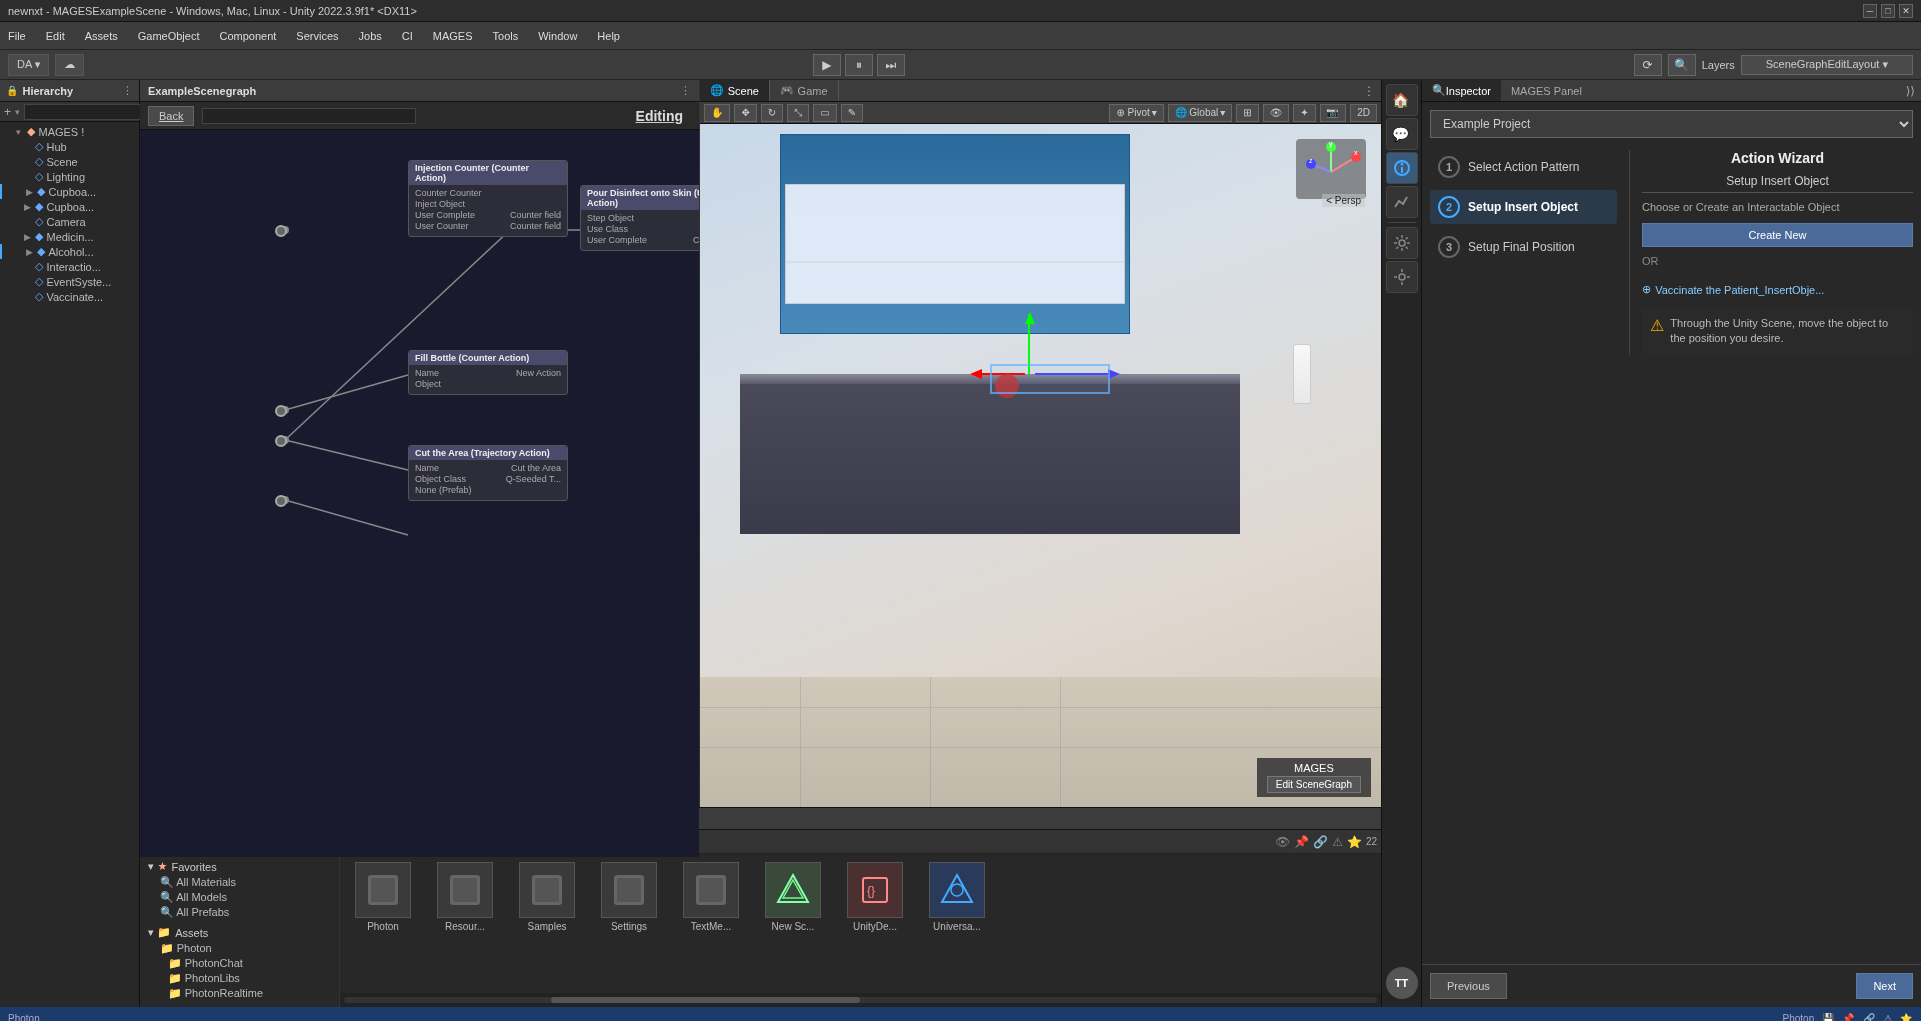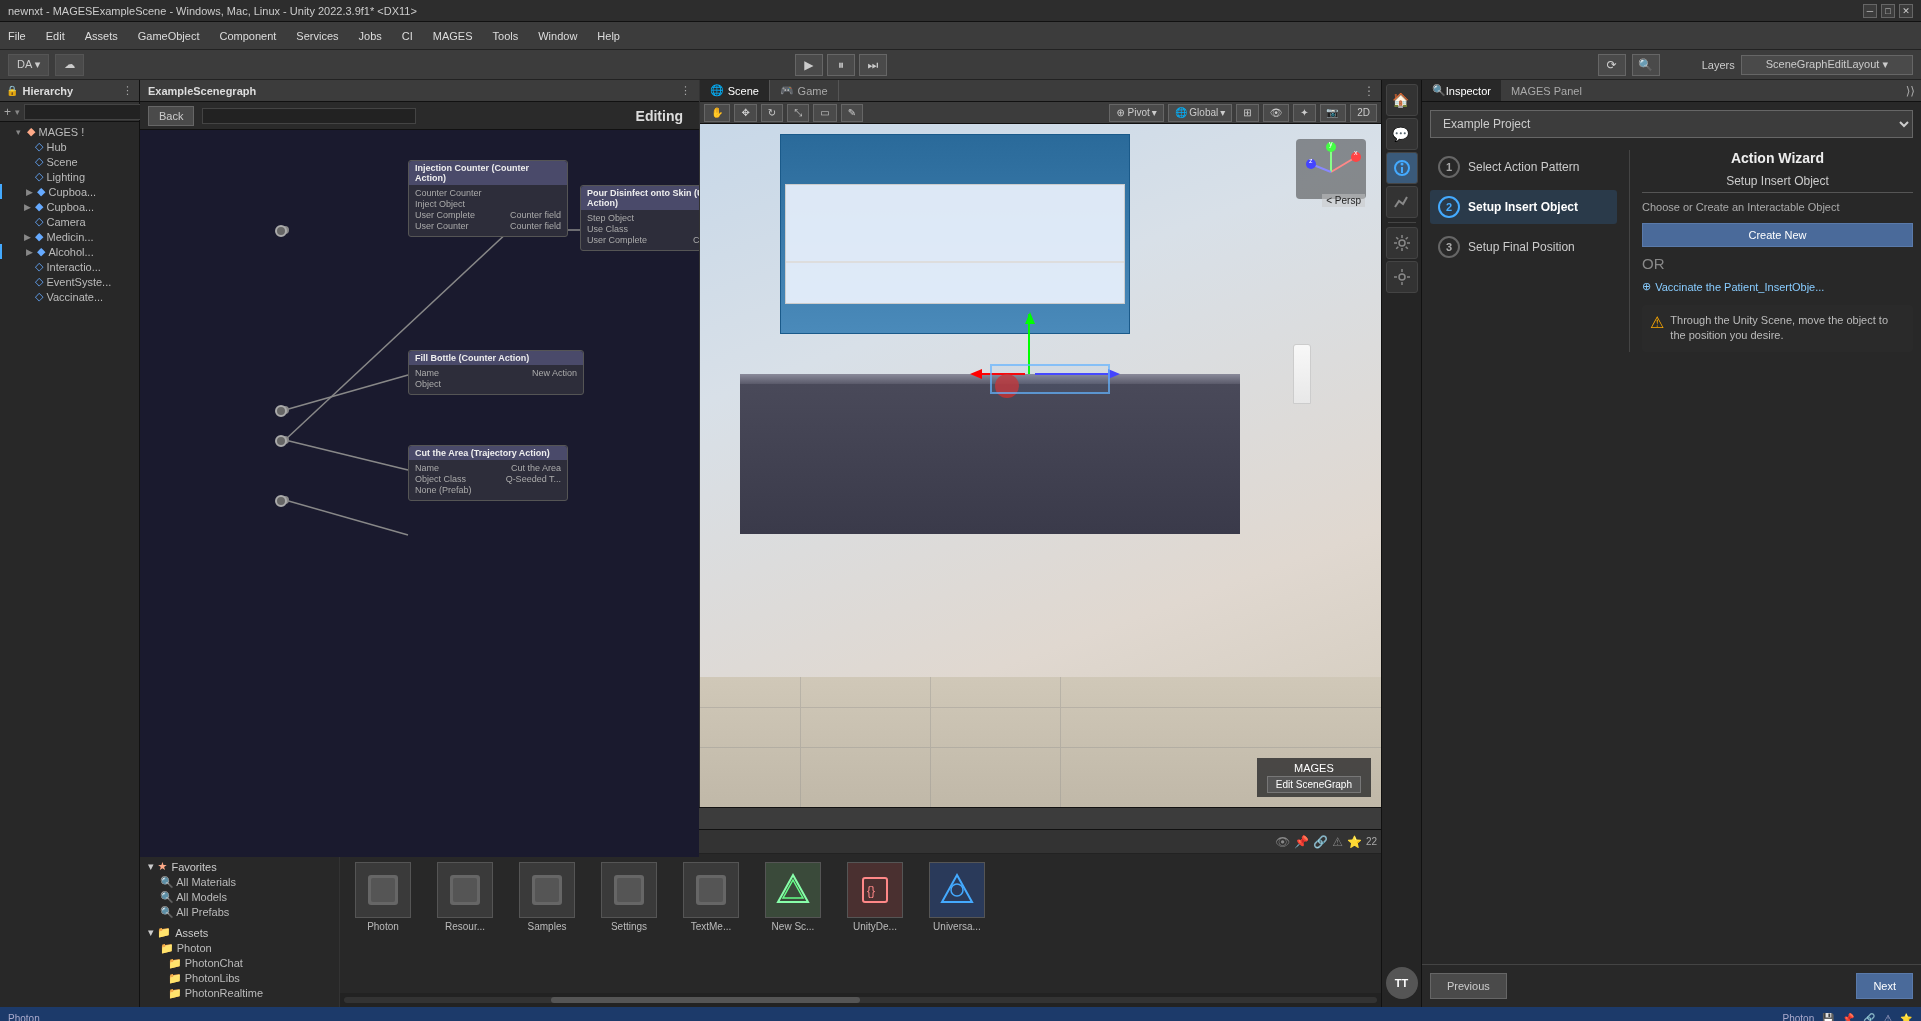--- a/index.html
+++ b/index.html
@@ -489,22 +489,22 @@
       color: #fff;
       padding: 4px 10px;
       font-size: 11px;
       cursor: pointer;
       width: 100%;
       height: 24px;
       margin-bottom: 8px;
     }
     .or-label {
       color: #888;
-      font-size: 15px;
-      margin-bottom: 8px;
+      font-size: 11px;
+      margin-bottom: 16px;
     }
     .vaccinate-item {
       display: flex;
       align-items: center;
       gap: 4px;
       font-size: 11px;
       color: #8cf;
       margin-bottom: 12px;
       cursor: pointer;
     }
@@ -711,21 +711,21 @@
       <span>⏭</span>
     </div>
   </div>
   <div class="toolbar-right">
     <div class="play-btn">
       <span>⟳</span>
     </div>
     <div class="play-btn">
       <span>🔍</span>
     </div>
-    <span style="color:#ccc;font-size:11px;margin-left:36px;">Layers</span>
+    <span style="color:#ccc;font-size:11px;">Layers</span>
     <button class="layers-dropdown">SceneGraphEditLayout ▾</button>
   </div>
 </div>
 
 <div class="main-layout">
 
   <div class="hierarchy-panel">
     <div class="panel-header">
       <span style="font-size:10px;">🔒</span>
       <span class="panel-header-title">Hierarchy</span>
@@ -803,21 +803,21 @@
   <div class="center-area">
 
     <div style="display:flex;flex:1;min-height:0;">
 
       <div class="scene-graph-left">
         <div class="scene-graph-header">
           <span style="font-weight:bold;color:#ddd;">ExampleScenegraph</span>
           <span style="margin-left:auto;cursor:pointer;color:#aaa;">⋮</span>
         </div>
 
-        <div style="position:relative;height:28px;background:#2a2a2a;border-bottom:1px solid #111;display:flex;align-items:center;padding:0 8px;gap:8px;">
+        <div style="position:relative;height:28px;background:#2a2a2a;border-bottom:1px solid #111;display:flex;align-items:center;padding:0 8px;gap:8px;text-decoration:underline;">
           <button class="back-btn">Back</button>
           <input type="text" class="hierarchy-search" style="width: 80px;">
           <span style="flex:1;"></span>
           <span style="font-size:14px;font-weight:bold;color:#ddd;padding-right:8px;">Editing</span>
         </div>
 
         <div class="node-canvas">
           <svg class="node-connections">
             <line x1="370" y1="100" x2="440" y2="100" stroke="#888" stroke-width="1.5"></line>
             <line x1="370" y1="100" x2="145" y2="310" stroke="#888" stroke-width="1.5"></line>
@@ -859,21 +859,21 @@
             <div class="node-field">
                 <span>Use Class</span>
                 <span></span>
               </div>
             <div class="node-field">
                 <span>User Complete</span>
                 <span>Custom field</span>
               </div>
           </div>
 
-          <div class="node-box" style="left:268px;top:220px;width:176px;">
+          <div class="node-box" style="left:268px;top:220px;width:160px;">
             <div class="node-box-header">Fill Bottle (Counter Action)</div>
             <div class="node-field">
                 <span>Name</span>
                 <span>New Action</span>
               </div>
             <div class="node-field">
                 <span>Object</span>
                 <span></span>
               </div>
           </div>

